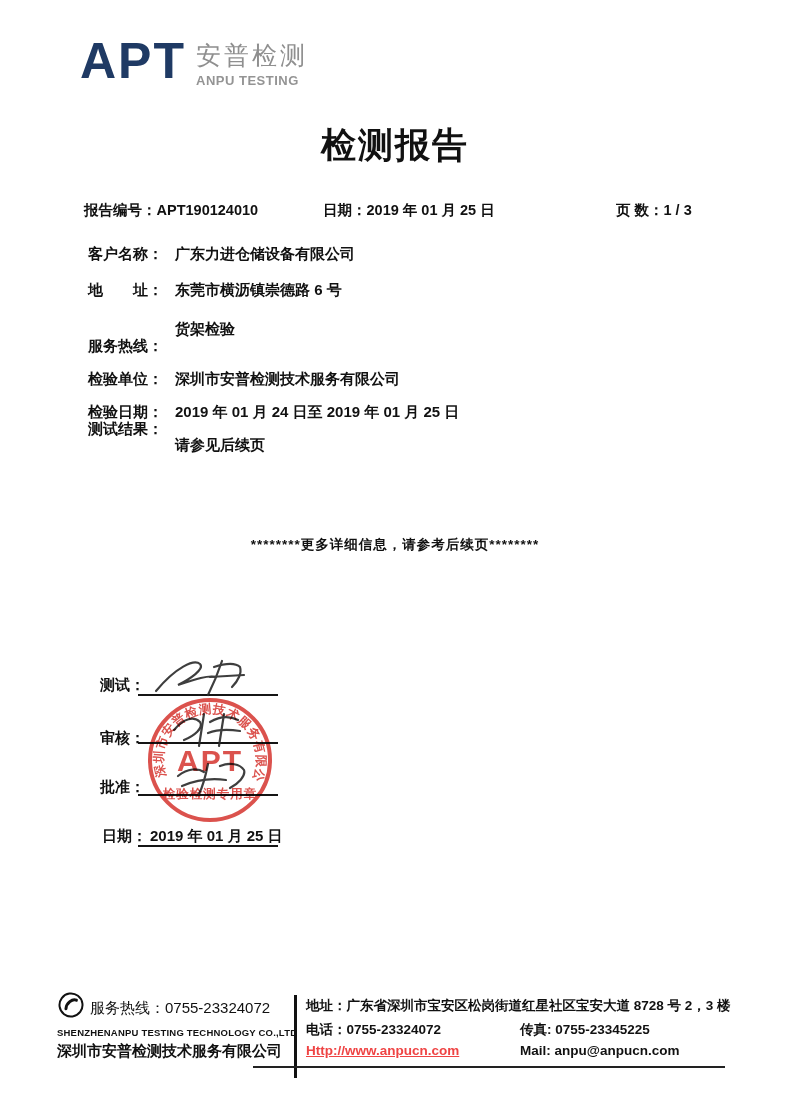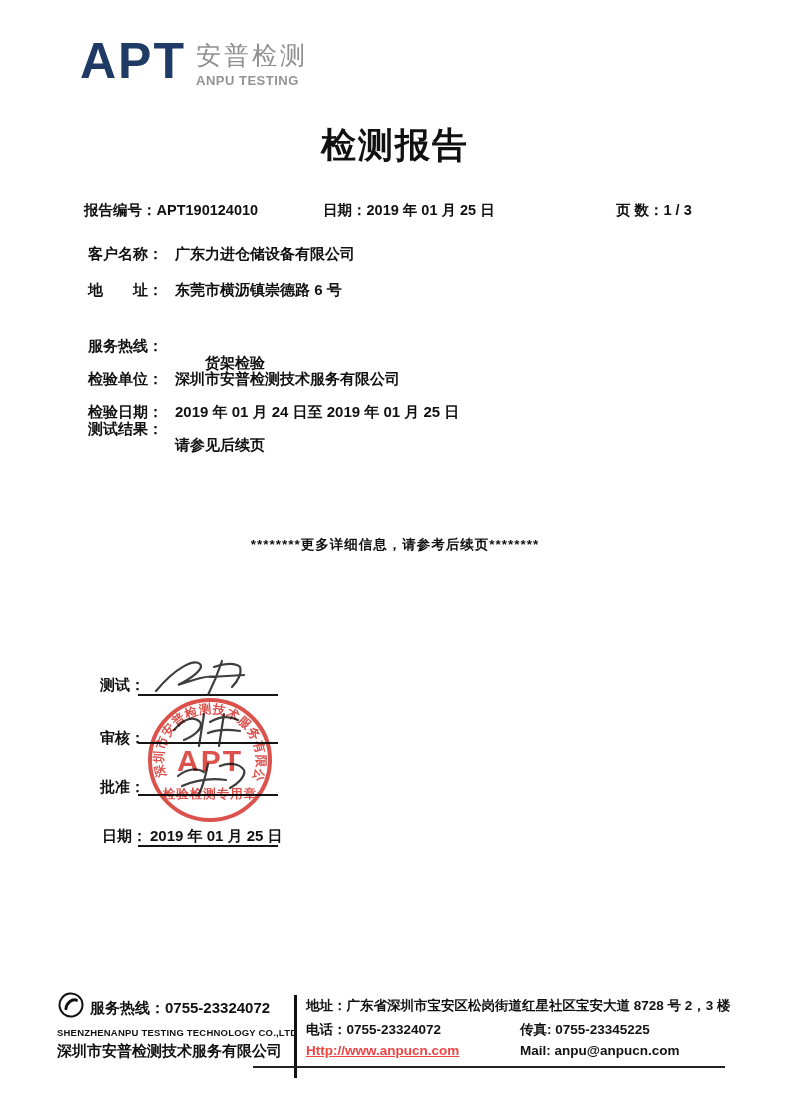--- a/index.html
+++ b/index.html
@@ -32,21 +32,21 @@
 
   
   .sig-lbl { left:100px; font-size:15px; font-weight:700; }
   .sig-line { left:138px; width:140px; height:0; border-bottom:2px solid #151515; }
   .sig-date-val { left:150px; top:827px; font-size:15px; font-weight:700; white-space:nowrap; }
   .sig-svg { stroke:#2a2a2a; stroke-width:2.2; fill:none; stroke-linecap:round; opacity:0.9; }
 
   .stamp { left:144px; top:694px; width:132px; height:132px; mix-blend-mode:multiply; opacity:0.92; }
 
   
-  .f-hotline { left:90px; top:999px; font-size:15px; font-weight:700; white-space:nowrap; }
+  .f-hotline { left:90px; top:999px; font-size:15px; font-weight:400; white-space:nowrap; }
   .f-en { left:57px; top:1027px; font-size:9.5px; font-weight:700; letter-spacing:0.2px; white-space:nowrap; }
   .f-cn { left:57px; top:1042px; font-size:15px; font-weight:700; white-space:nowrap; }
   .f-vbar { left:294px; top:995px; width:3px; height:83px; background:#111; }
   .f-r { font-size:13.5px; font-weight:700; white-space:nowrap; }
   .f-hline { left:253px; top:1066px; width:472px; height:0; border-top:2px solid #222; }
   .f-link { color:#ef4444; text-decoration:underline; font-weight:700; font-size:13.5px; }
   .stamp text { font-family:"Liberation Sans", sans-serif; }
 </style>
 </head>
 <body>
@@ -66,21 +66,21 @@
   <div class="abs meta" style="left:84px;"><span>报告编号：</span><span>APT190124010</span></div>
   <div class="abs meta" style="left:323px;"><span>日期：</span><span>2019 年 01 月 25 日</span></div>
   <div class="abs meta" style="left:616px;"><span>页 数：</span><span>1 / 3</span></div>
 
   <div class="abs row-lbl" style="top:245px;">客户名称：</div>
   <div class="abs row-val" style="top:245px;">广东力进仓储设备有限公司</div>
   <div class="abs row-lbl" style="top:281px;">地　　址：</div>
   <div class="abs row-val" style="top:281px;">东莞市横沥镇崇德路 6 号</div>
 
   <div class="abs row-lbl" style="top:337px;">服务热线：</div>
-  <div class="abs row-val" style="top:354px;margin-left:30px;">货架检验</div>
+  <div class="abs row-val" style="top:320px;">货架检验</div>
   <div class="abs row-lbl" style="top:370px;">检验单位：</div>
   <div class="abs row-val" style="top:370px;">深圳市安普检测技术服务有限公司</div>
   <div class="abs row-lbl" style="top:403px;">检验日期：</div>
   <div class="abs row-val" style="top:403px;">2019 年 01 月 24 日至 2019 年 01 月 25 日</div>
   <div class="abs row-lbl" style="top:420px;">测试结果：</div>
   <div class="abs row-val" style="top:436px;">请参见后续页</div>
 
   <div class="abs more">********更多详细信息，请参考后续页********</div>
 
   <div class="abs sig-lbl" style="top:676px;font-family:Liberation Serif, serif;">测试：</div>

